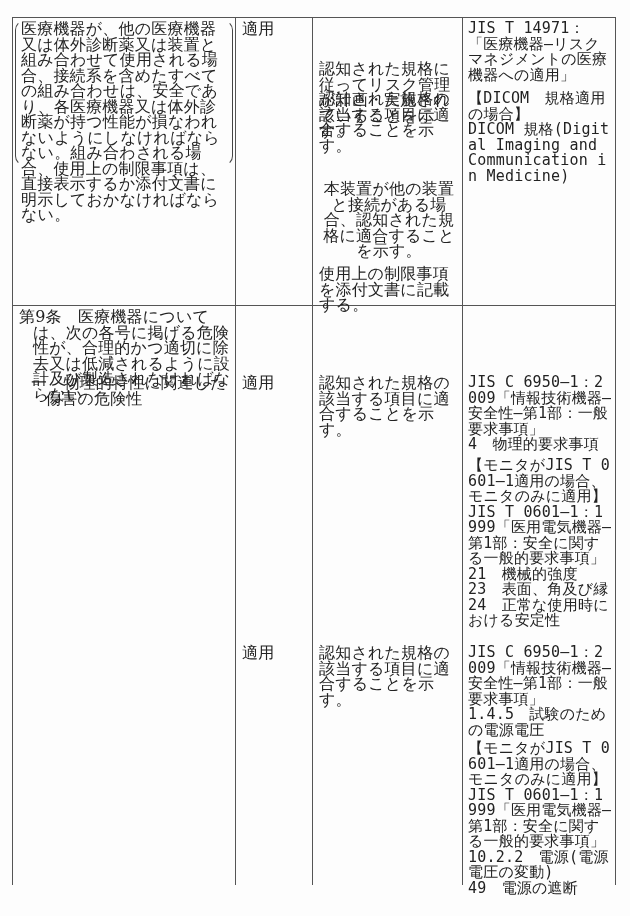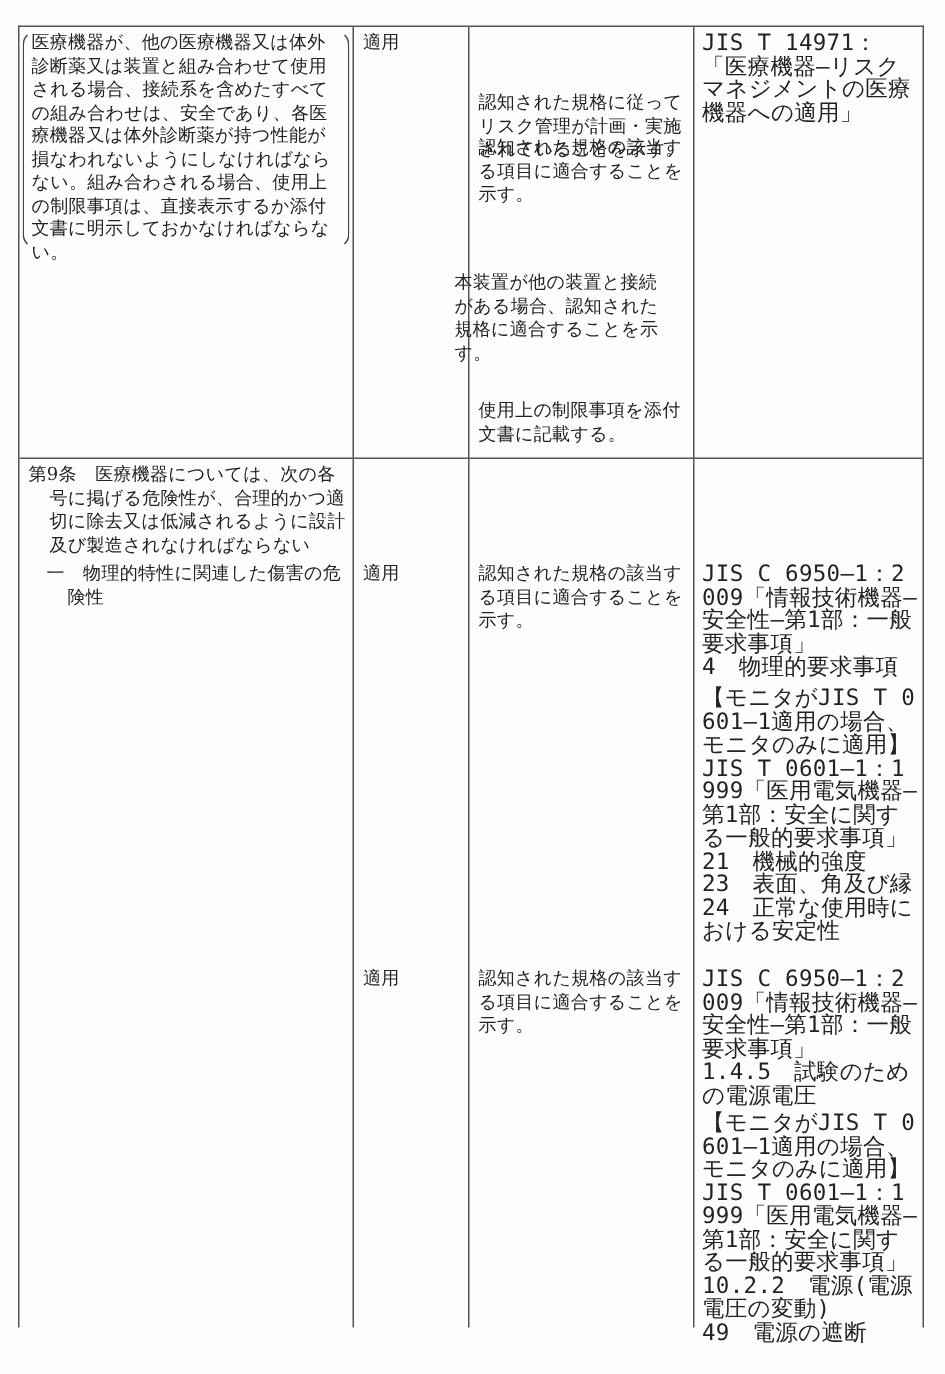--- a/index.html
+++ b/index.html
@@ -35,21 +35,21 @@
     }
     .hline {
       position: absolute;
       left: 0;
       right: 0;
       height: 1px;
       background: #555;
     }
     .cell {
       position: absolute;
-      font-size: 12px;
+      font-size: 16px;
       line-height: 15.5px;
       white-space: pre-wrap;
       word-break: break-all;
       letter-spacing: 0.2px;
     }
     .bracket-box {
       position: absolute;
       left: 2px;
       top: 2px;
       width: 218px;
@@ -84,22 +84,24 @@
   <div class="hline" style="top:287px"></div>
 
   <div class="bracket-box"></div>
   <div class="cell" style="left:8px; top:3px; width:208px;">医療機器が、他の医療機器又は体外診断薬又は装置と組み合わせて使用される場合、接続系を含めたすべての組み合わせは、安全であり、各医療機器又は体外診断薬が持つ性能が損なわれないようにしなければならない。組み合わされる場合、使用上の制限事項は、直接表示するか添付文書に明示しておかなければならない。</div>
   <div class="cell" style="left:229px; top:3px; width:66px;">適用</div>
 
   <div class="cell" style="left:306px; top:3px; width:140px;margin-top:40px;">認知された規格に従ってリスク管理が計画・実施されていることを示す。</div>
   <div class="cell mono" style="left:455px; top:3px; width:144px;">JIS T 14971：「医療機器―リスクマネジメントの医療機器への適用」</div>
 
   <div class="cell" style="left:306px; top:73px; width:140px;">認知された規格の該当する項目に適合することを示す。</div>
+  <div class="cell mono" style="left:455px; top:73px; width:144px;">【DICOM　規格適用の場合】
+DICOM 規格(Digital Imaging and Communication in Medicine)</div>
 
-  <div class="cell" style="left:290px; top:163px; width:140px;">本装置が他の装置と接続がある場合、認知された規格に適合することを示す。</div>
+  <div class="cell" style="left:306px; top:163px; width:140px;text-align:center;">本装置が他の装置と接続がある場合、認知された規格に適合することを示す。</div>
 
   <div class="cell" style="left:306px; top:248px; width:140px;">使用上の制限事項を添付文書に記載する。</div>
 
   <div class="cell" style="left:6px; top:291px; width:212px; padding-left:14px; text-indent:-14px; box-sizing:border-box;">第9条　医療機器については、次の各号に掲げる危険性が、合理的かつ適切に除去又は低減されるように設計及び製造されなければならない</div>
 
   <div class="cell" style="left:18px; top:357px; width:198px; padding-left:14px; text-indent:-14px; box-sizing:border-box;">一　物理的特性に関連した傷害の危険性</div>
   <div class="cell" style="left:229px; top:357px; width:66px;">適用</div>
   <div class="cell" style="left:306px; top:357px; width:140px;">認知された規格の該当する項目に適合することを示す。</div>
   <div class="cell mono" style="left:455px; top:357px; width:144px;">JIS C 6950―1：2009「情報技術機器―安全性―第1部：一般要求事項」
 4　物理的要求事項</div>

